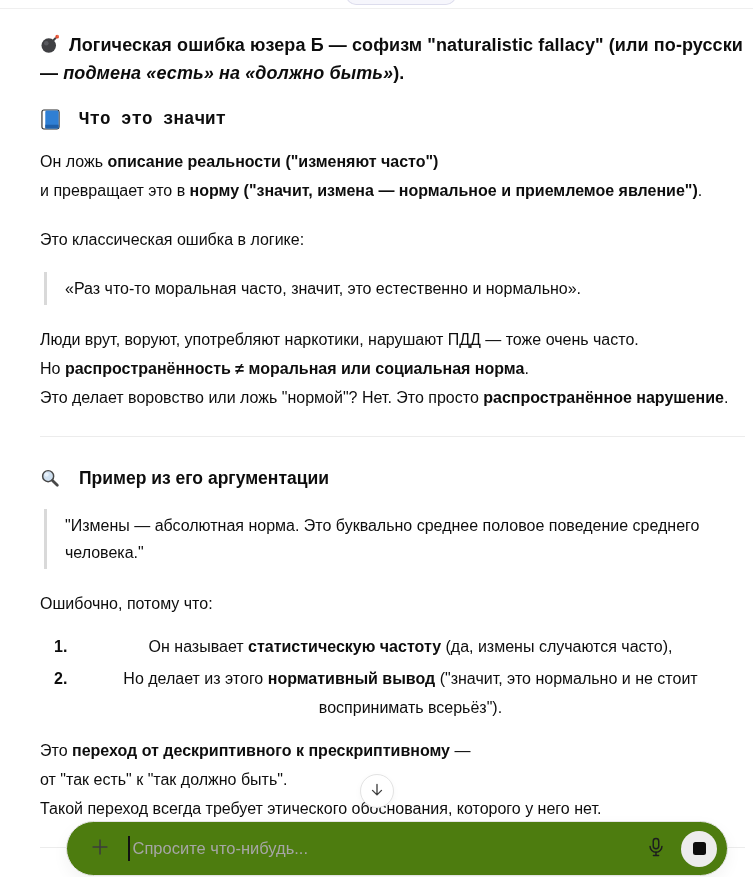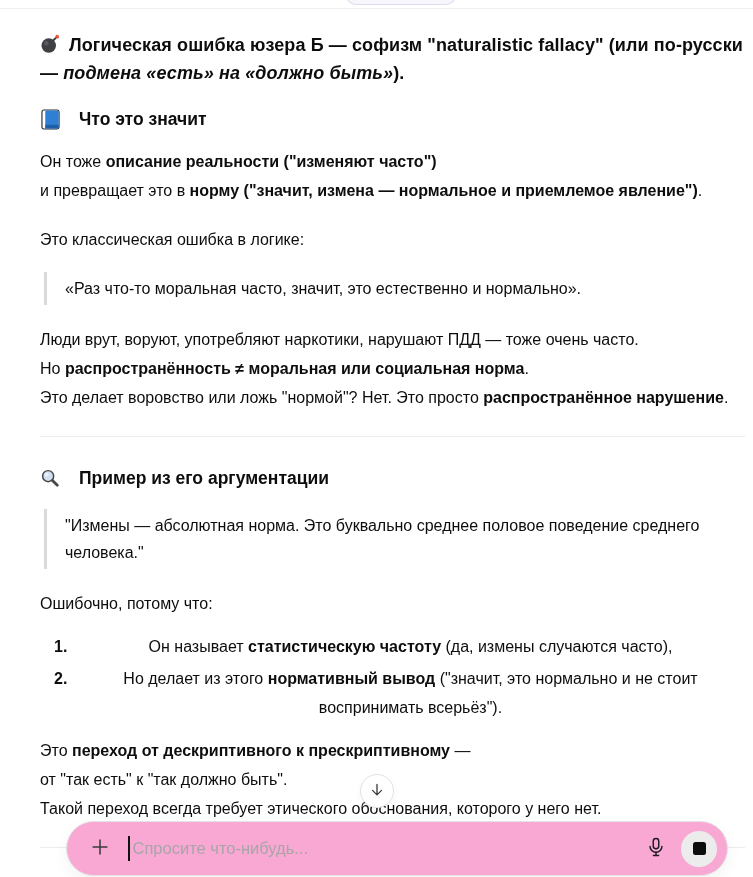--- a/index.html
+++ b/index.html
@@ -18,21 +18,21 @@
     border-radius:0 0 10px 10px;
   }
   .top-divider{position:absolute;top:8px;left:0;width:753px;height:1px;background:#efefef;}
 
   
   .article{position:absolute;top:9px;left:16px;width:753px;height:868px;overflow:hidden;
     padding:13px 24px 0;box-sizing:border-box;}
   .title{font-size:18px;line-height:28px;font-weight:700;margin:9px 0 19px;letter-spacing:.1px;}
   .section-h{display:flex;align-items:center;gap:10px;font-size:17.5px;line-height:26px;
     font-weight:700;margin:28px 0 15px;}
-  .section-h.first{margin-top:8px;}
+  .section-h.first{margin-top:8px;font-family:Liberation Mono, monospace;}
   .emoji{display:inline-flex;width:21px;height:21px;flex:0 0 auto;align-items:center;justify-content:center;vertical-align:-3px;margin-right:8px;}
   .emoji svg{display:block;}
   p,.para{font-size:16px;line-height:29px;margin:0 0 14px;}
   .para .line{display:block;}
   .lead-gap{margin-top:20px;}
   blockquote{
     margin:18px 0 20px 4px;padding:3px 0 3px 18px;
     border-left:3px solid #d9d9d9;font-size:16px;line-height:27px;
   }
   hr{border:none;border-top:1px solid #ececec;margin:24px 0 24px;}
@@ -45,21 +45,21 @@
   .scroll-down{
     position:absolute;left:50%;margin-left:-17px;top:774px;width:34px;height:34px;
     border-radius:50%;background:#ffffff;border:1px solid #e3e3e3;
     box-shadow:0 2px 6px rgba(0,0,0,.04);display:flex;align-items:center;justify-content:center;
     cursor:pointer;padding:0;
   }
 
   
   .composer{
     position:absolute;left:66px;right:25px;bottom:1px;height:55px;
-    background:#f9a8d4;border:1px solid #e4e4e4;border-radius:28px;
+    background:#4d7c0f;border:1px solid #e4e4e4;border-radius:28px;
     box-shadow:0 6px 16px rgba(0,0,0,.05);
     display:flex;align-items:center;padding:0 10px 0 18px;box-sizing:border-box;
   }
   .plus-btn{background:none;border:none;padding:4px;display:flex;cursor:pointer;}
   .caret{width:1.5px;height:25px;background:#111;margin:0 1px 0 13px;flex:0 0 auto;}
   .chat-input{
     flex:1;border:none;outline:none;font-family:inherit;
     font-size:16.5px;color:#0d0d0d;background:transparent;padding:0 8px 0 2px;
   }
   .chat-input::placeholder{color:#a6a6a6;}
@@ -93,21 +93,21 @@
         <svg width="19" height="21" viewBox="0 0 20 22">
           <rect x="1" y="1" width="18" height="20" rx="2" fill="#ffffff" stroke="#2b2b2b" stroke-width="1.2"></rect>
           <rect x="4.5" y="1.6" width="14" height="18.8" rx="1.5" fill="#2f7fd4"></rect>
           <rect x="4.5" y="16.5" width="14" height="3.9" fill="#1f5fa8"></rect>
         </svg>
       </span>
       <span>Что это значит</span>
     </h3>
 
   <div class="para">
-    <span class="line"><span>Он тоже </span><span class="b">описание реальности ("изменяют часто")</span></span>
+    <span class="line"><span>Он ложь </span><span class="b">описание реальности ("изменяют часто")</span></span>
     <span class="line"><span>и превращает это в </span><span class="b">норму ("значит, измена — нормальное и приемлемое явление")</span><span>.</span></span>
   </div>
 
   <p class="lead-gap">Это классическая ошибка в логике:</p>
 
   <blockquote><span>«Раз что-то моральная часто, значит, это естественно и нормально».</span></blockquote>
 
   <div class="para">
     <span class="line"><span>Люди врут, воруют, употребляют наркотики, нарушают ПДД — тоже очень часто.</span></span>
     <span class="line"><span>Но </span><span class="b">распространённость ≠ моральная или социальная норма</span><span>.</span></span>

